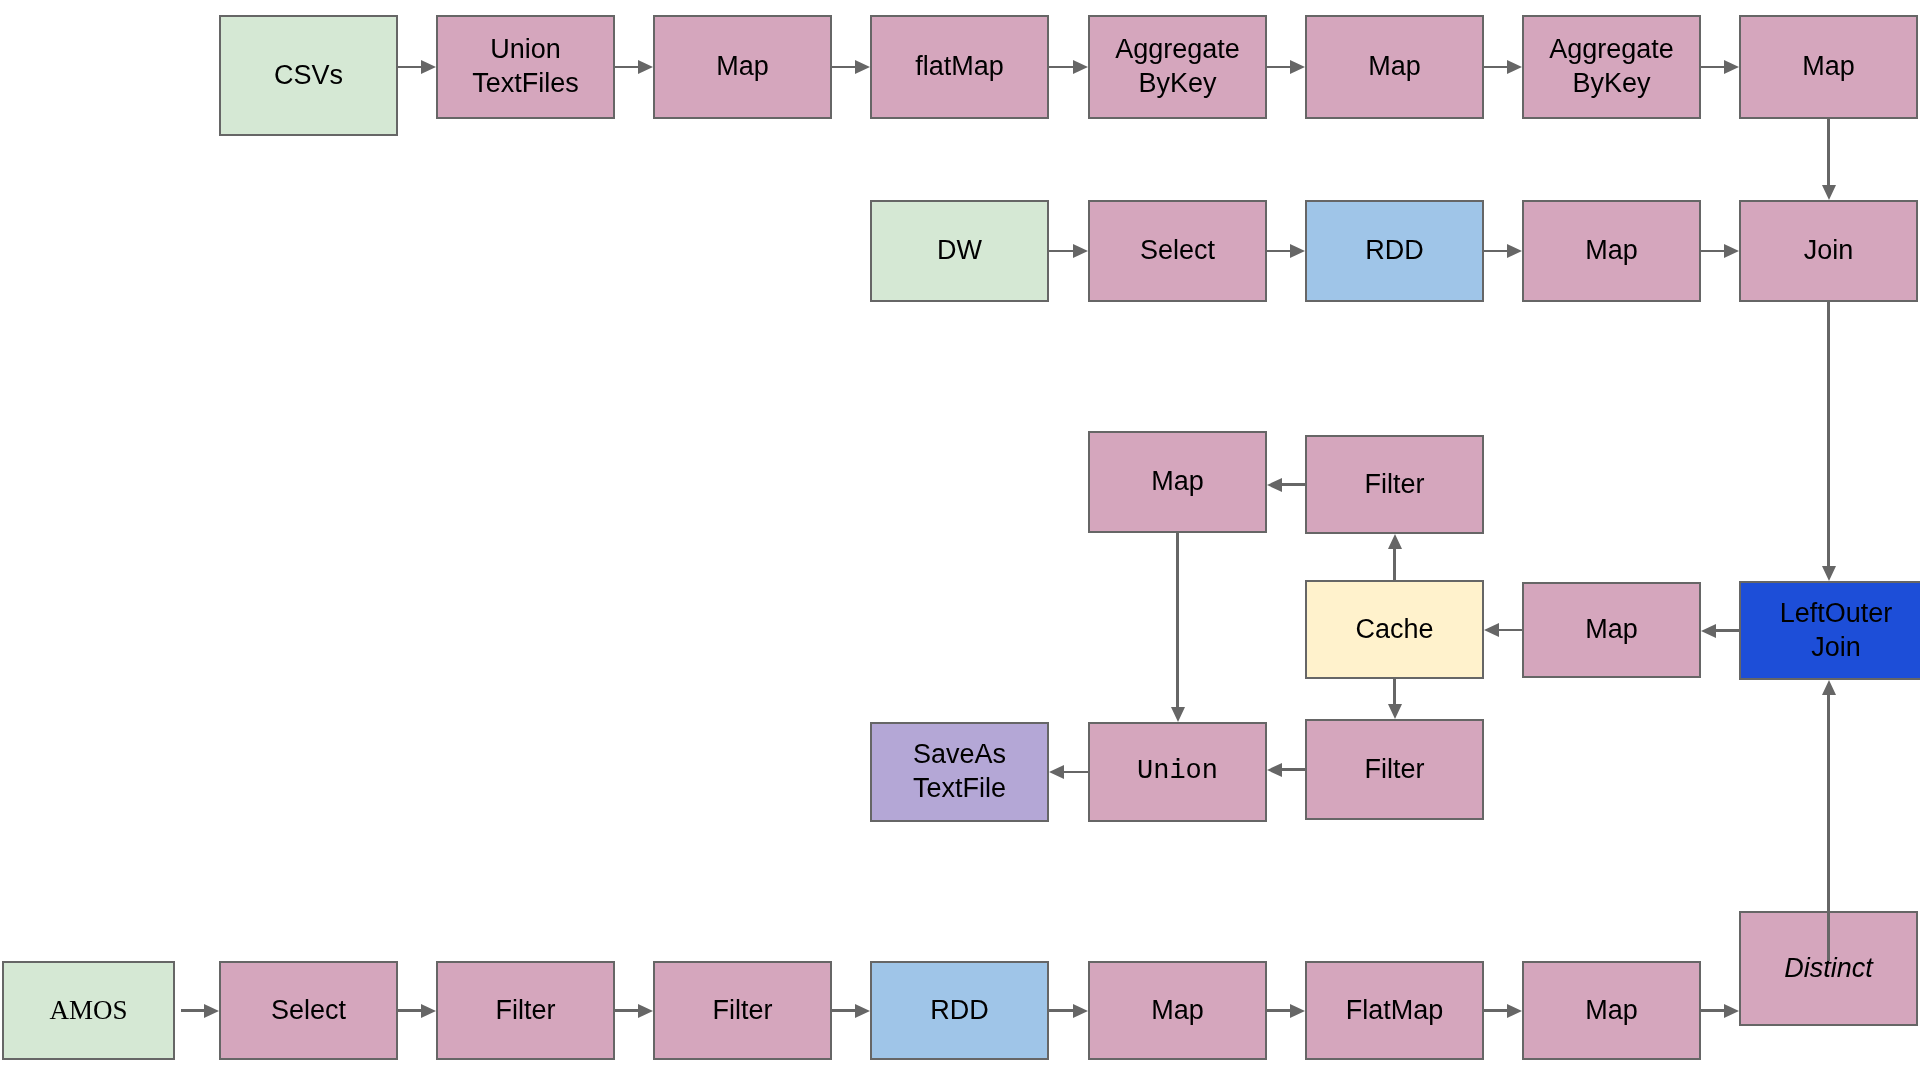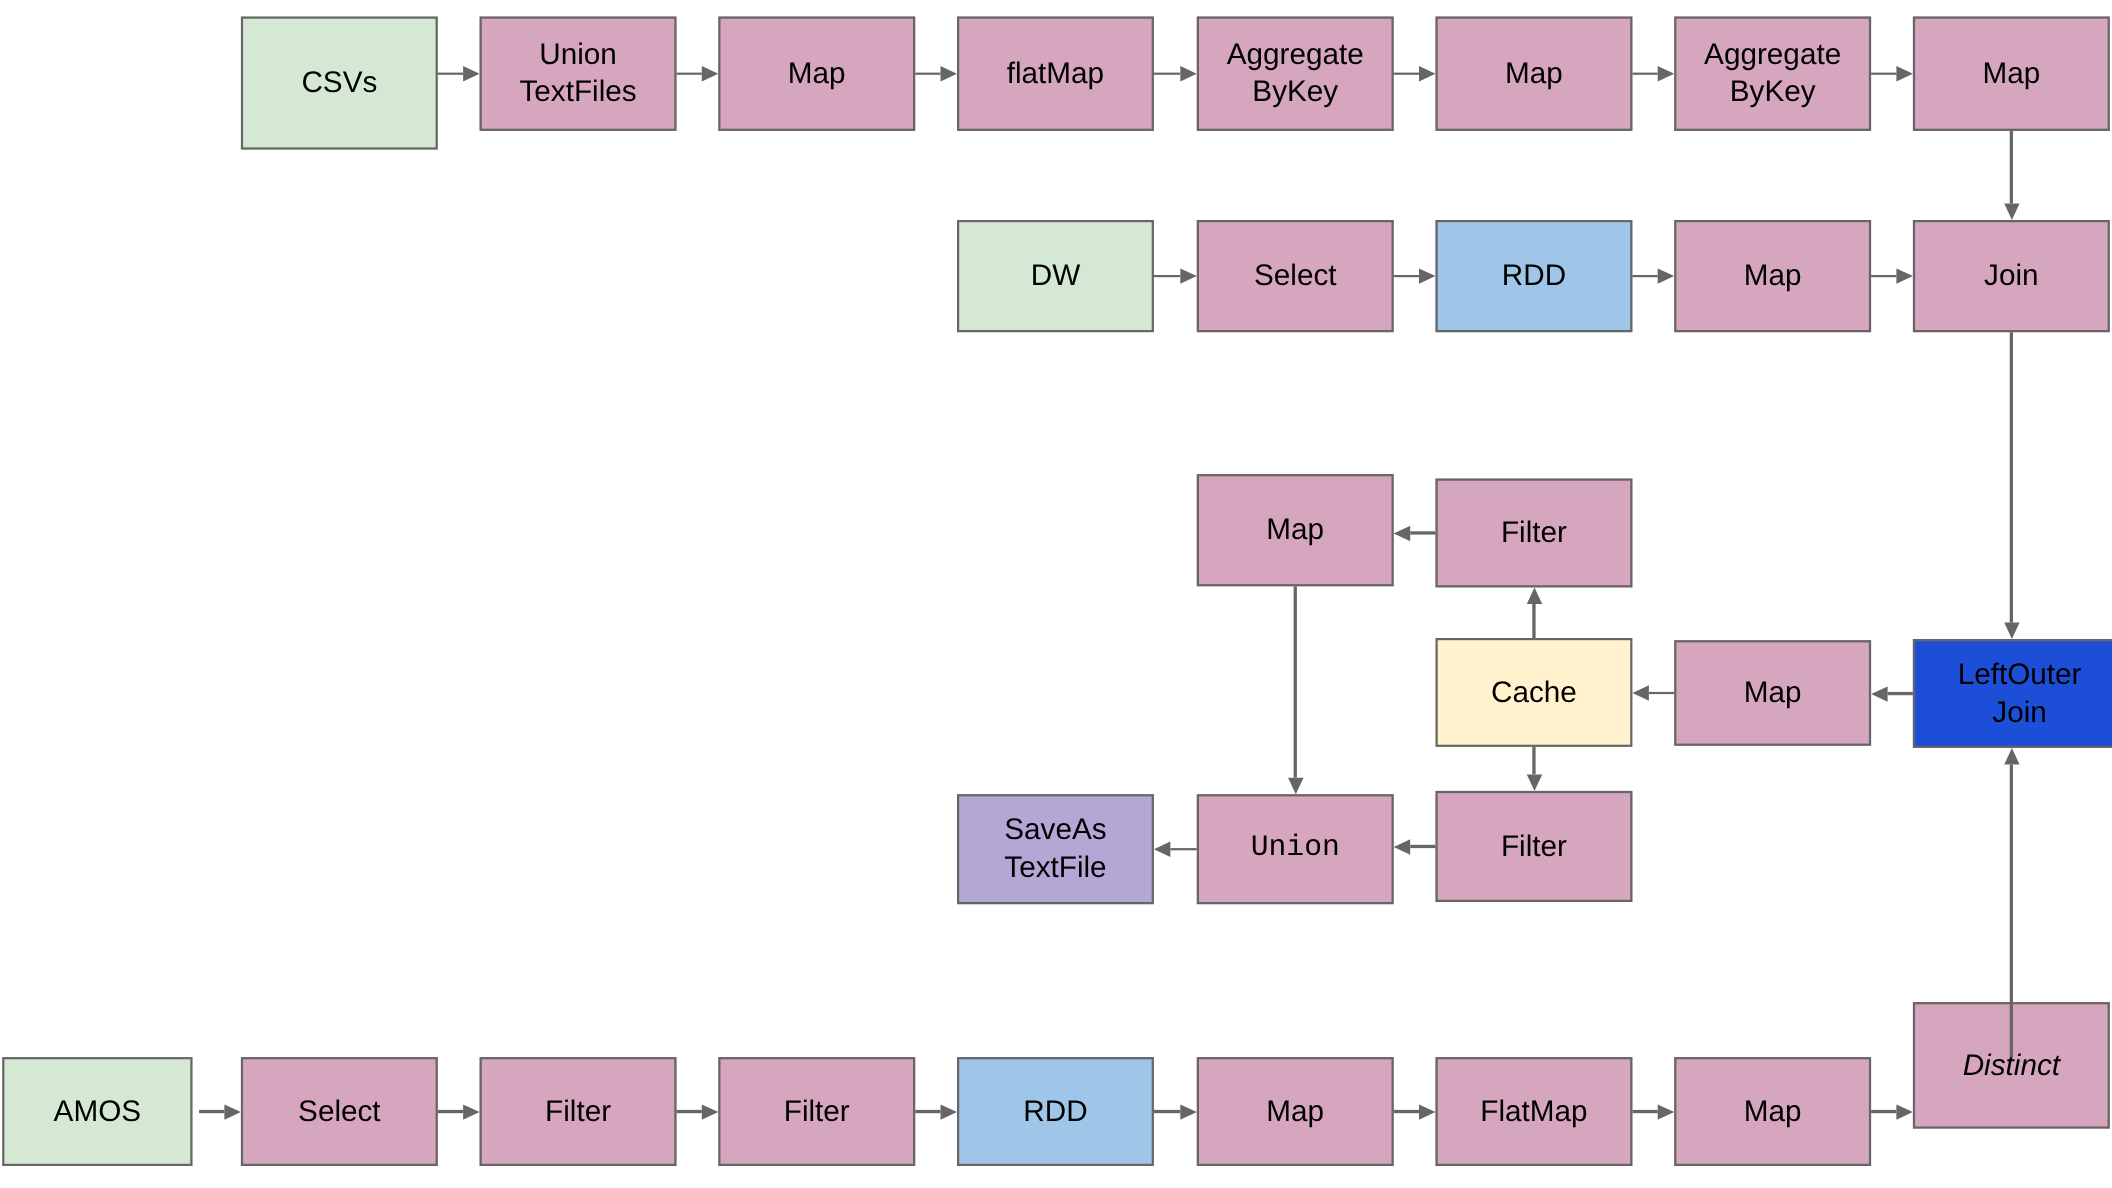--- a/index.html
+++ b/index.html
@@ -125,21 +125,21 @@
     <div class="node" style="left: 870px; top: 722px; width: 179px; height: 100px; background: rgb(180, 167, 214);">
       <span class="label">SaveAs
 TextFile</span>
     </div>
     <div class="node" style="left: 1088px; top: 722px; width: 179px; height: 100px; background: rgb(213, 166, 189); font-family: Liberation Mono, monospace;">
       <span class="label">Union</span>
     </div>
     <div class="node" style="left: 1305px; top: 719px; width: 179px; height: 101px; background: rgb(213, 166, 189);">
       <span class="label">Filter</span>
     </div>
-    <div class="node" style="left: 2px; top: 961px; width: 173px; height: 99px; background: rgb(213, 232, 212);">
+    <div class="node" style="left: 2px; top: 961px; width: 173px; height: 99px; background: rgb(213, 232, 212); font-family: Liberation Serif, serif;">
       <span class="label">AMOS</span>
     </div>
     <div class="node" style="left: 219px; top: 961px; width: 179px; height: 99px; background: rgb(213, 166, 189);">
       <span class="label">Select</span>
     </div>
     <div class="node" style="left: 436px; top: 961px; width: 179px; height: 99px; background: rgb(213, 166, 189);">
       <span class="label">Filter</span>
     </div>
     <div class="node" style="left: 653px; top: 961px; width: 179px; height: 99px; background: rgb(213, 166, 189);">
       <span class="label">Filter</span>

